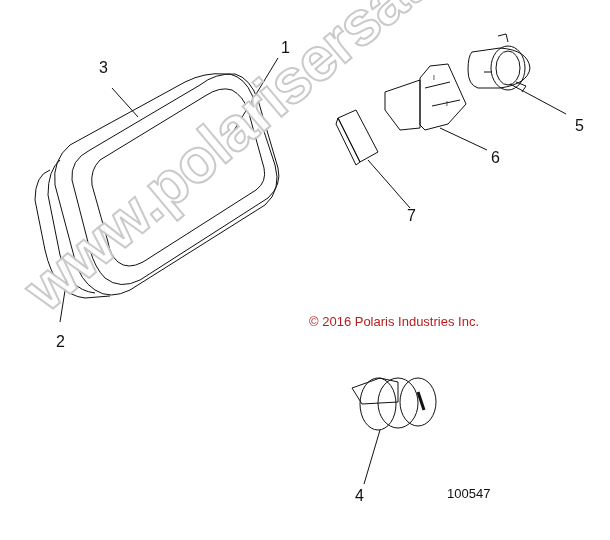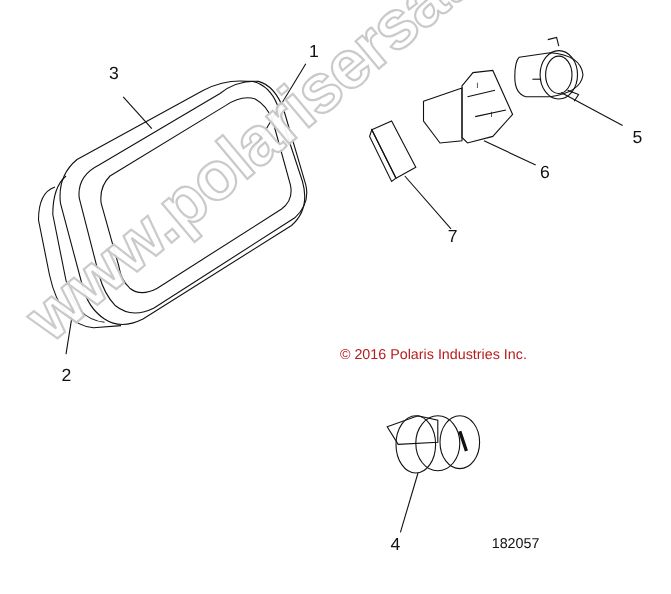--- a/index.html
+++ b/index.html
@@ -76,14 +76,14 @@
 
   <span class="callout" style="left:281px; top:40px;">1</span>
   <span class="callout" style="left:56px; top:334px;">2</span>
   <span class="callout" style="left:99px; top:60px;">3</span>
   <span class="callout" style="left:355px; top:488px;">4</span>
   <span class="callout" style="left:575px; top:118px;">5</span>
   <span class="callout" style="left:491px; top:150px;">6</span>
   <span class="callout" style="left:407px; top:208px;">7</span>
 
   <span class="copyright">© 2016 Polaris Industries Inc.</span>
-  <span class="partno">182057</span>
+  <span class="partno">100547</span>
 </div>
 
 </body></html>

